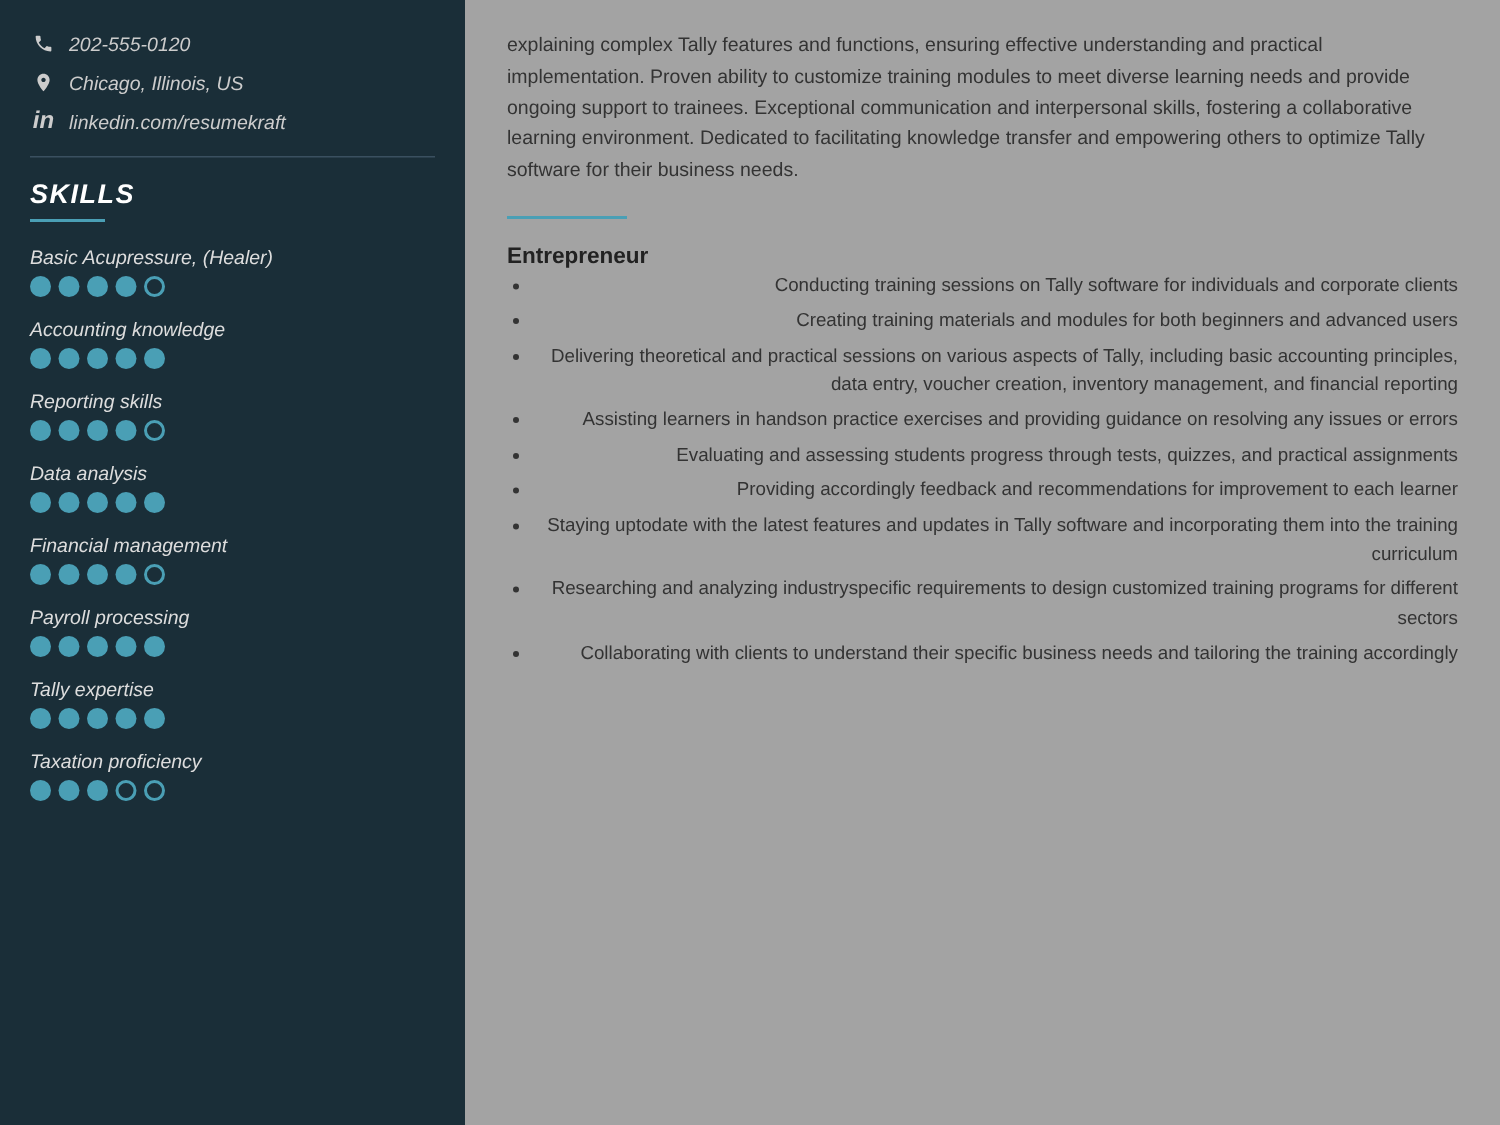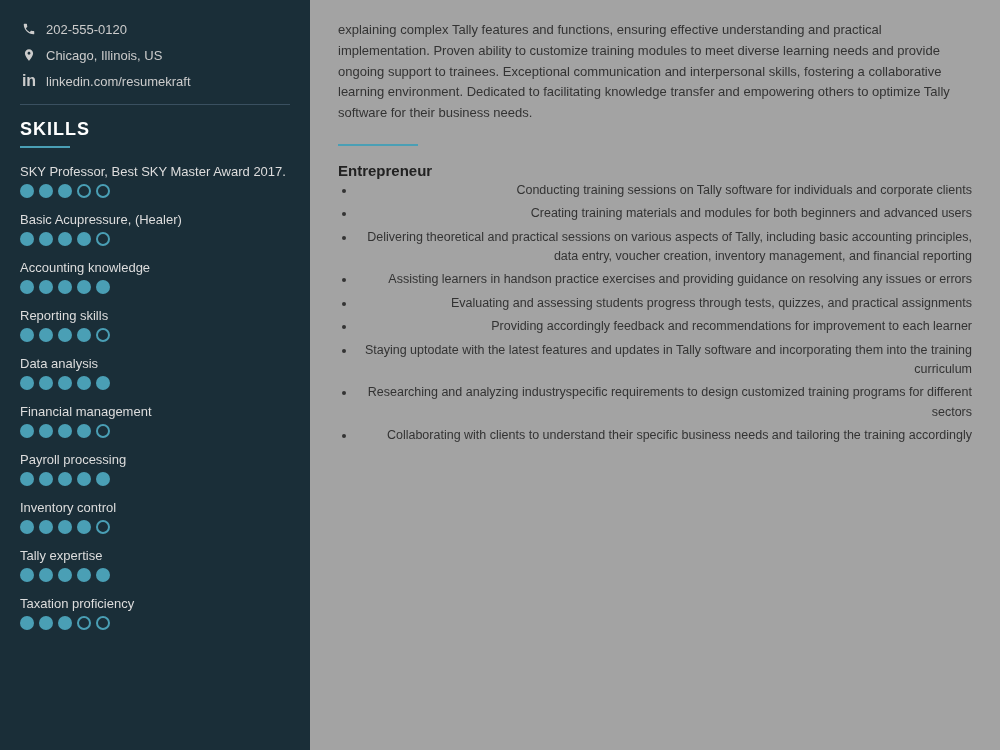--- a/index.html
+++ b/index.html
@@ -12,20 +12,21 @@
       background: #fff;
     }
     .sidebar {
       width: 310px;
       min-width: 310px;
       background: #1a2e38;
       color: #fff;
       padding: 20px 20px 20px 20px;
       overflow: hidden;
       height: 750px;
+      font-style: italic;
     }
     .sidebar .contact-item {
       display: flex;
       align-items: center;
       gap: 8px;
       font-size: 13px;
       color: #ccc;
       margin-bottom: 8px;
     }
     .sidebar .contact-icon {
@@ -164,30 +165,20 @@
     <span>linkedin.com/resumekraft</span>
   </div>
 
   <hr class="sidebar-divider">
 
   <div class="skills-title">SKILLS</div>
   <div class="skills-underline"></div>
 
   <div id="skills-container">
       <div class="skill-item">
-        <div class="skill-name">SKY Professor, Best SKY Master Award 2017.</div>
-        <div class="skill-dots">
-          <div class="dot filled"></div>
-          <div class="dot filled"></div>
-          <div class="dot filled"></div>
-          <div class="dot empty"></div>
-          <div class="dot empty"></div>
-        </div>
-      </div>
-      <div class="skill-item">
         <div class="skill-name">Basic Acupressure, (Healer)</div>
         <div class="skill-dots">
           <div class="dot filled"></div>
           <div class="dot filled"></div>
           <div class="dot filled"></div>
           <div class="dot filled"></div>
           <div class="dot empty"></div>
         </div>
       </div>
       <div class="skill-item">
@@ -231,30 +222,20 @@
         </div>
       </div>
       <div class="skill-item">
         <div class="skill-name">Payroll processing</div>
         <div class="skill-dots">
           <div class="dot filled"></div>
           <div class="dot filled"></div>
           <div class="dot filled"></div>
           <div class="dot filled"></div>
           <div class="dot filled"></div>
-        </div>
-      </div>
-      <div class="skill-item">
-        <div class="skill-name">Inventory control</div>
-        <div class="skill-dots">
-          <div class="dot filled"></div>
-          <div class="dot filled"></div>
-          <div class="dot filled"></div>
-          <div class="dot filled"></div>
-          <div class="dot empty"></div>
         </div>
       </div>
       <div class="skill-item">
         <div class="skill-name">Tally expertise</div>
         <div class="skill-dots">
           <div class="dot filled"></div>
           <div class="dot filled"></div>
           <div class="dot filled"></div>
           <div class="dot filled"></div>
           <div class="dot filled"></div>

